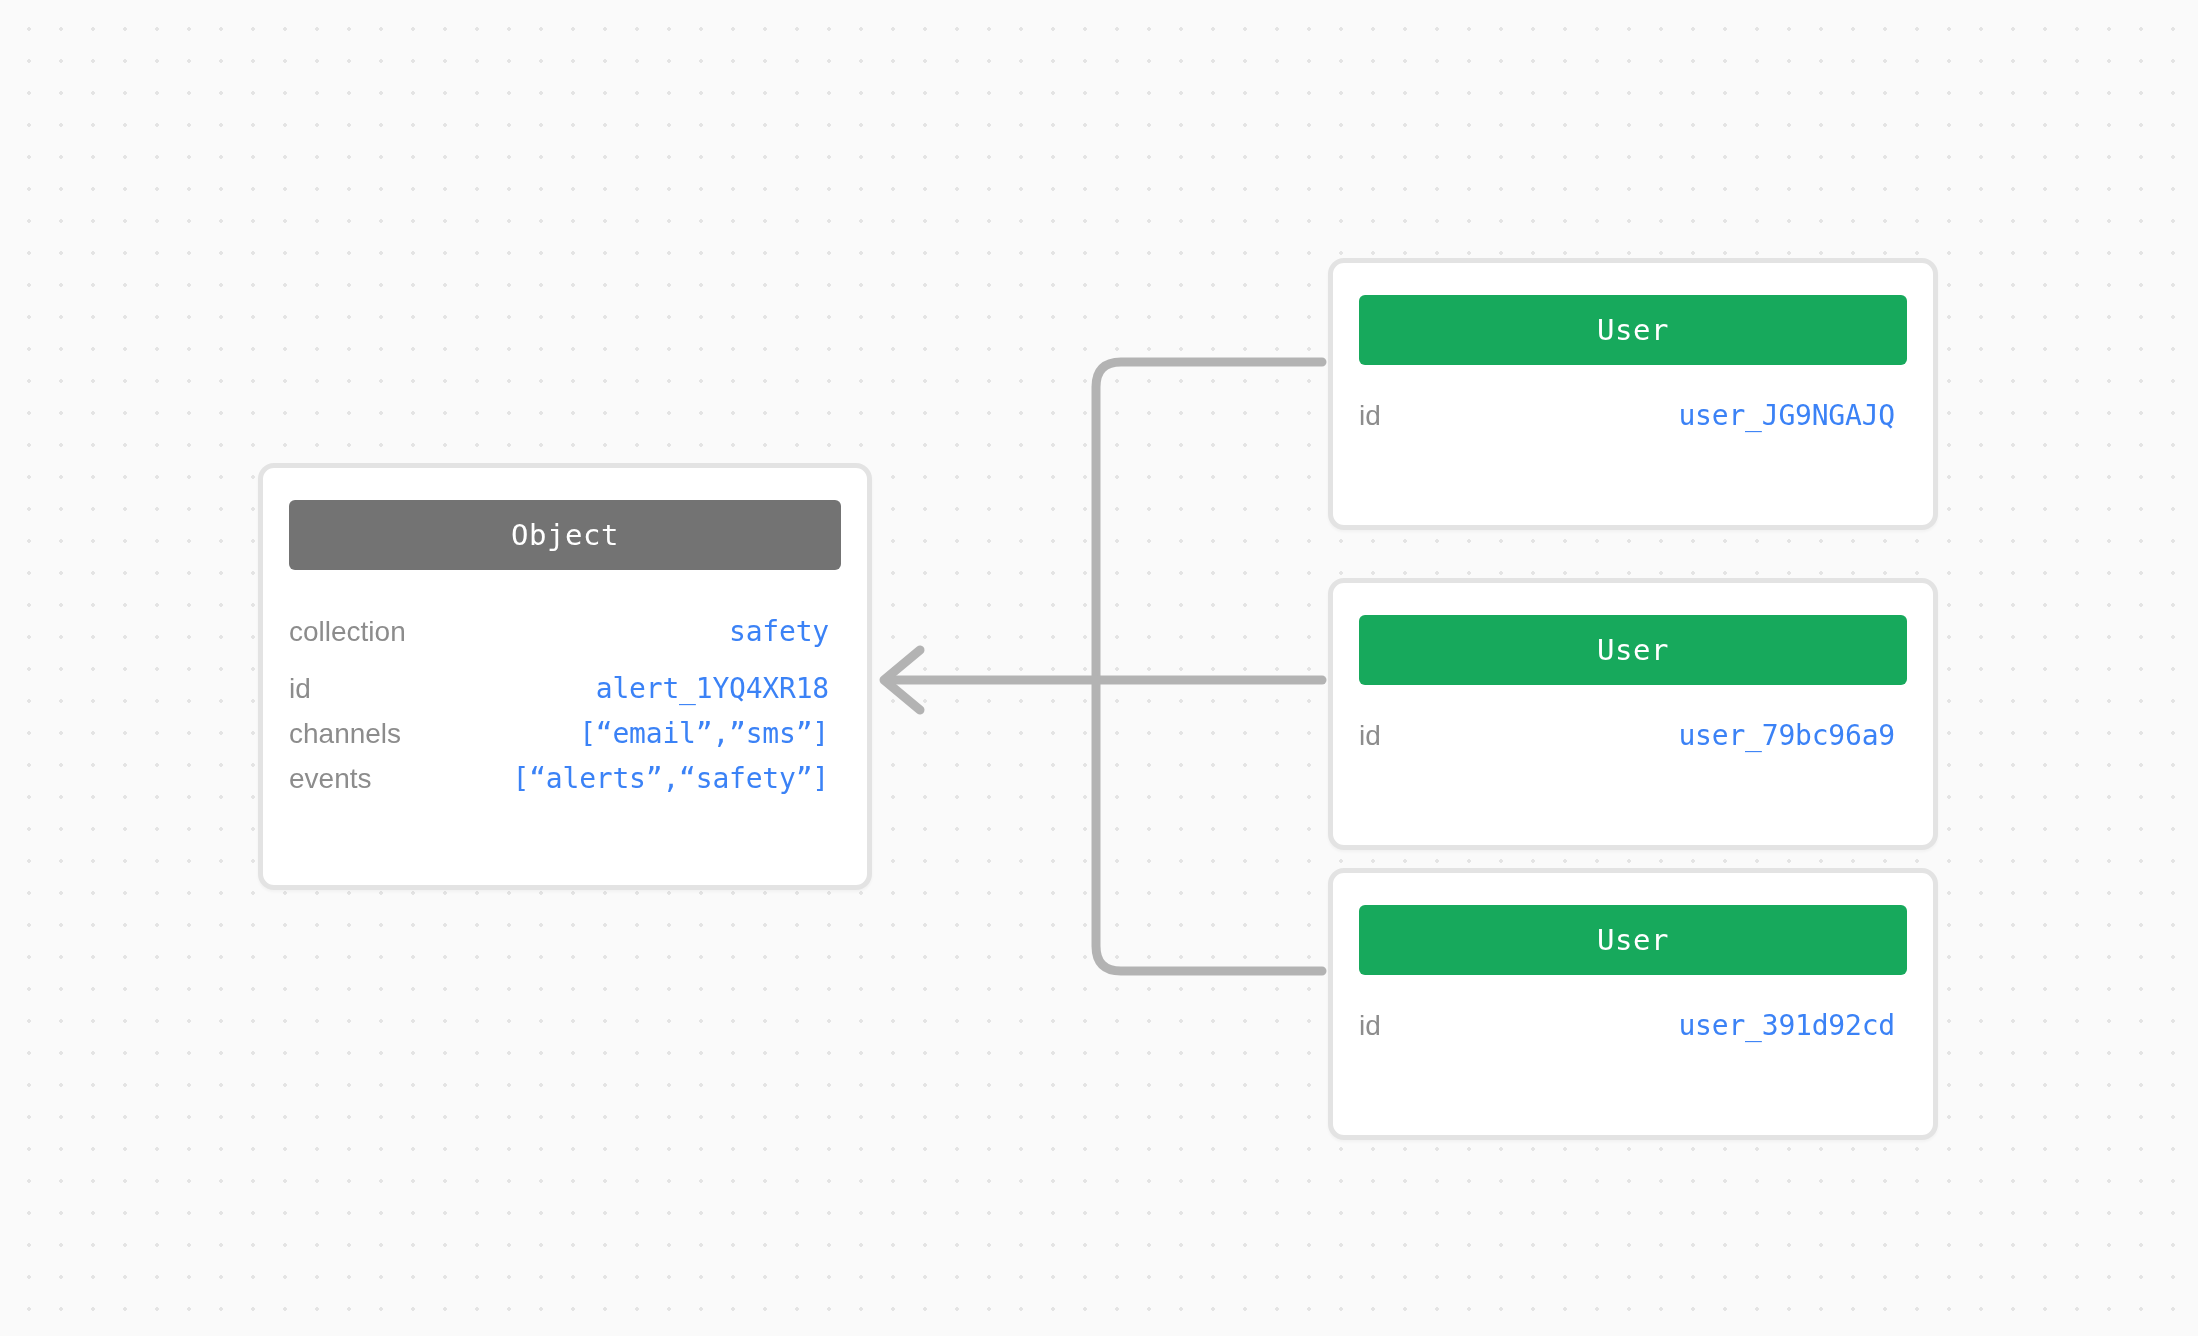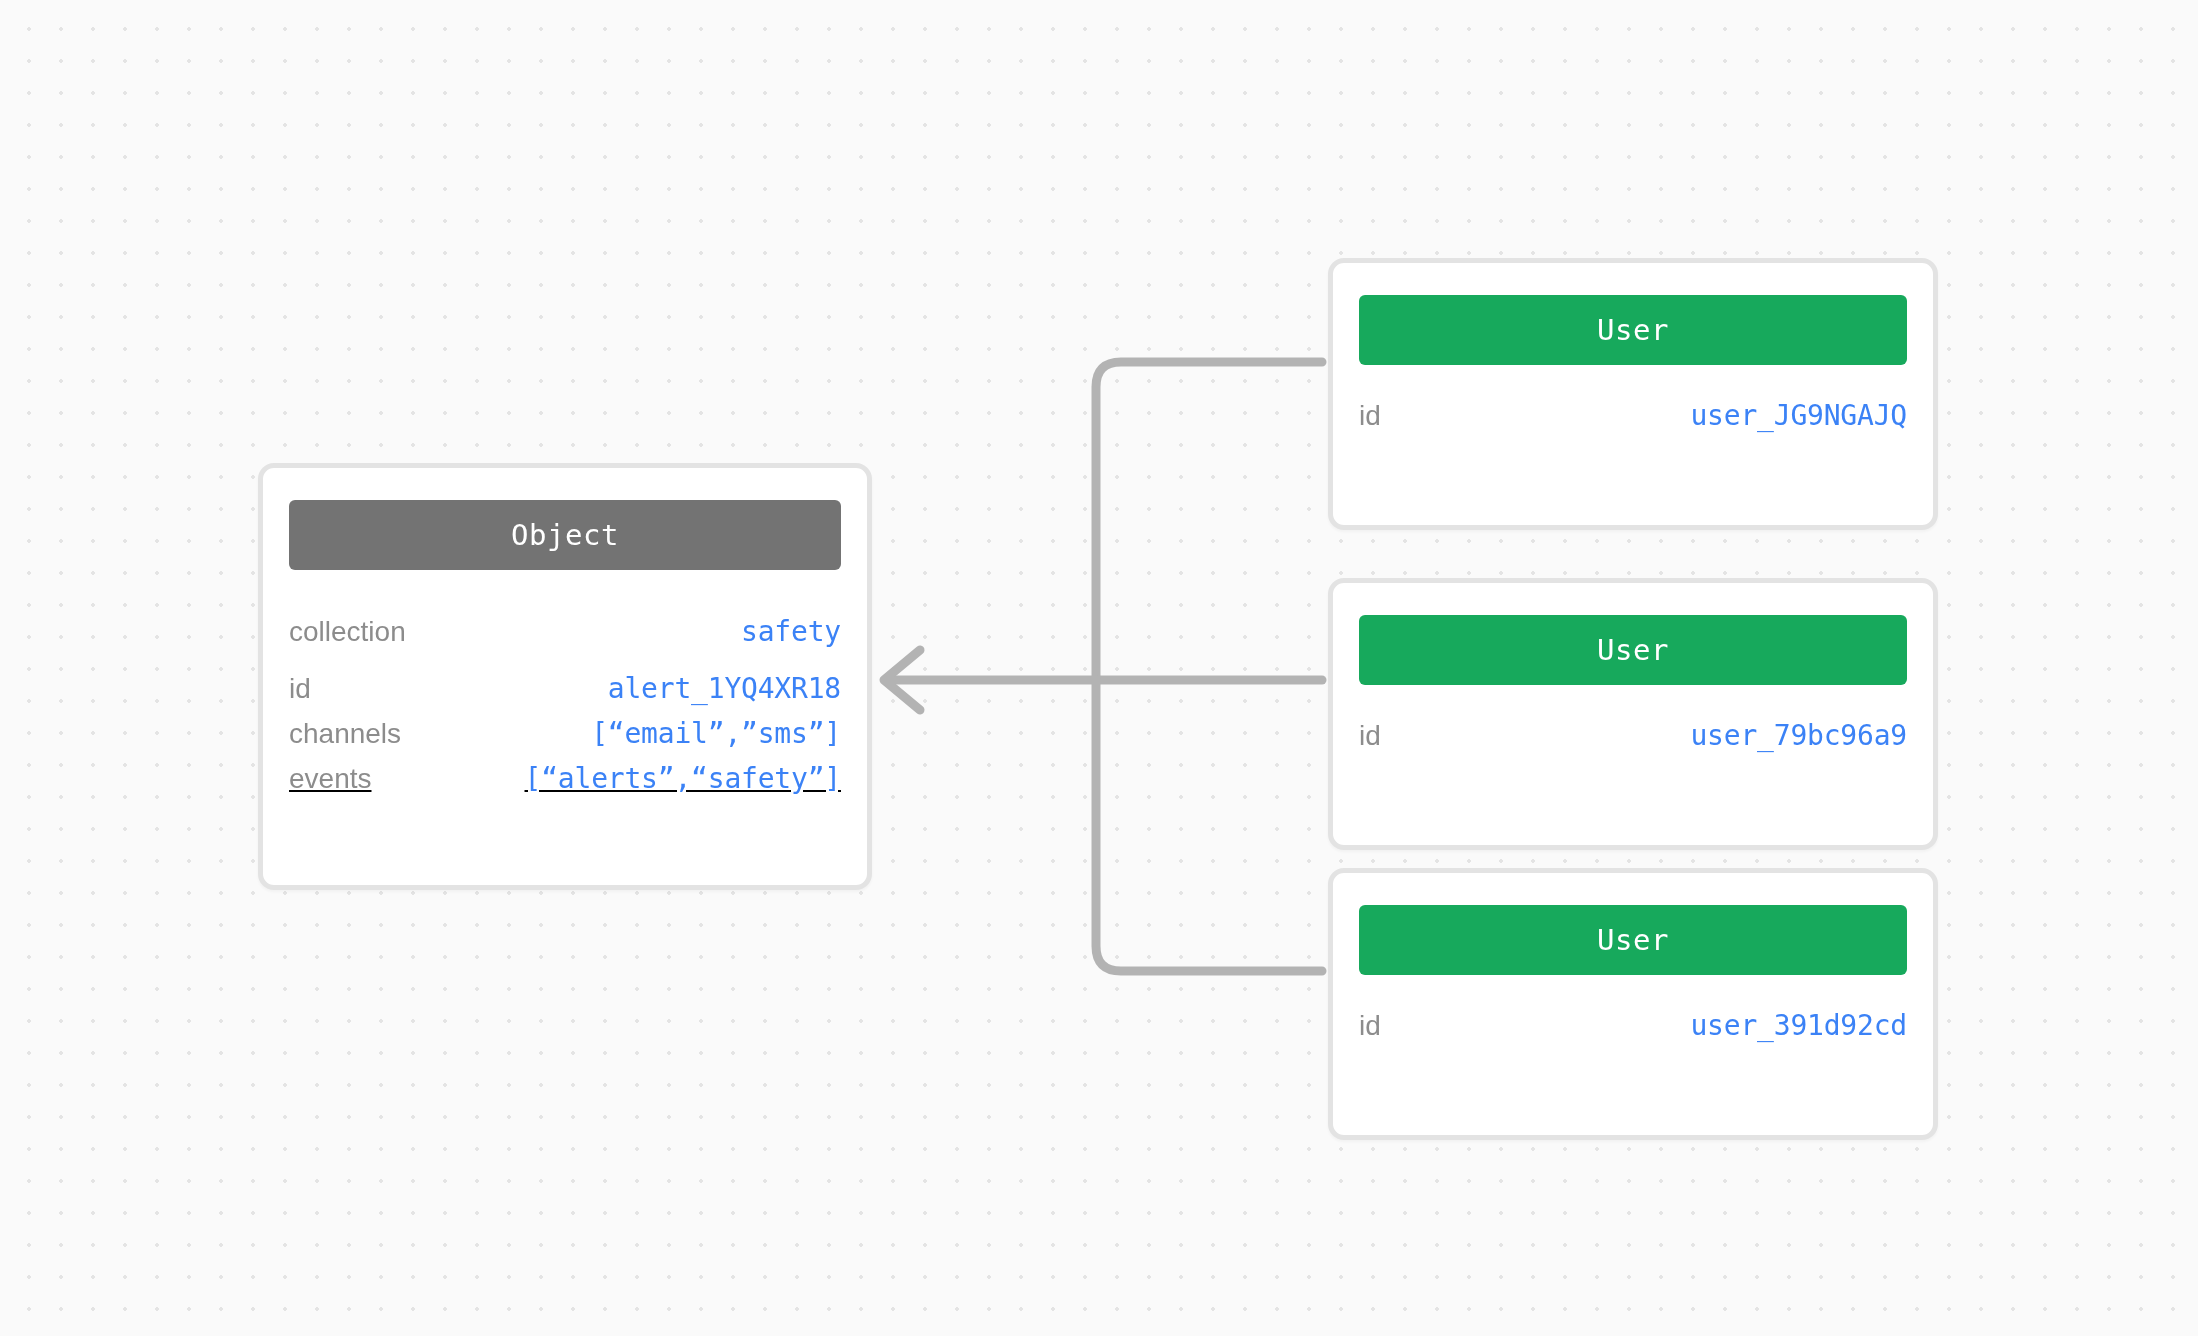--- a/index.html
+++ b/index.html
@@ -56,21 +56,21 @@
     font-family: "DejaVu Sans Mono", "Liberation Mono", monospace;
     font-size: 29px;
     letter-spacing: 0.5px;
   }
   .node-header.type-object { background: #737373; }
   .node-header.type-user   { background: #17a95c; }
 
   .node-fields {
     position: absolute;
     left: 26px;
-    right: 26px;
+    right: 38px;
   }
 
   .field-row {
     display: flex;
     align-items: baseline;
     justify-content: space-between;
     white-space: nowrap;
   }
 
   .field-key {
@@ -90,21 +90,21 @@
   
   #node-object {
     left: 258px;
     top: 463px;
     width: 614px;
     height: 427px;
   }
   #node-object .group-a { top: 136px; margin-top: 11px; }
   #node-object .group-b { top: 204px; }
   #node-object .group-b .field-row { margin-bottom: 12px; }
-  #node-object .group-b .field-row:last-child { margin-bottom: 16px; text-decoration: underline; }
+  #node-object .group-b .field-row:last-child { margin-bottom: 16px; }
 
   
   .node-user {
     left: 1328px;
     width: 610px;
     height: 272px;
   }
   .node-user .node-fields { top: 136px; }
   #node-user-0 { top: 258px; }
   #node-user-1 { top: 578px; }

